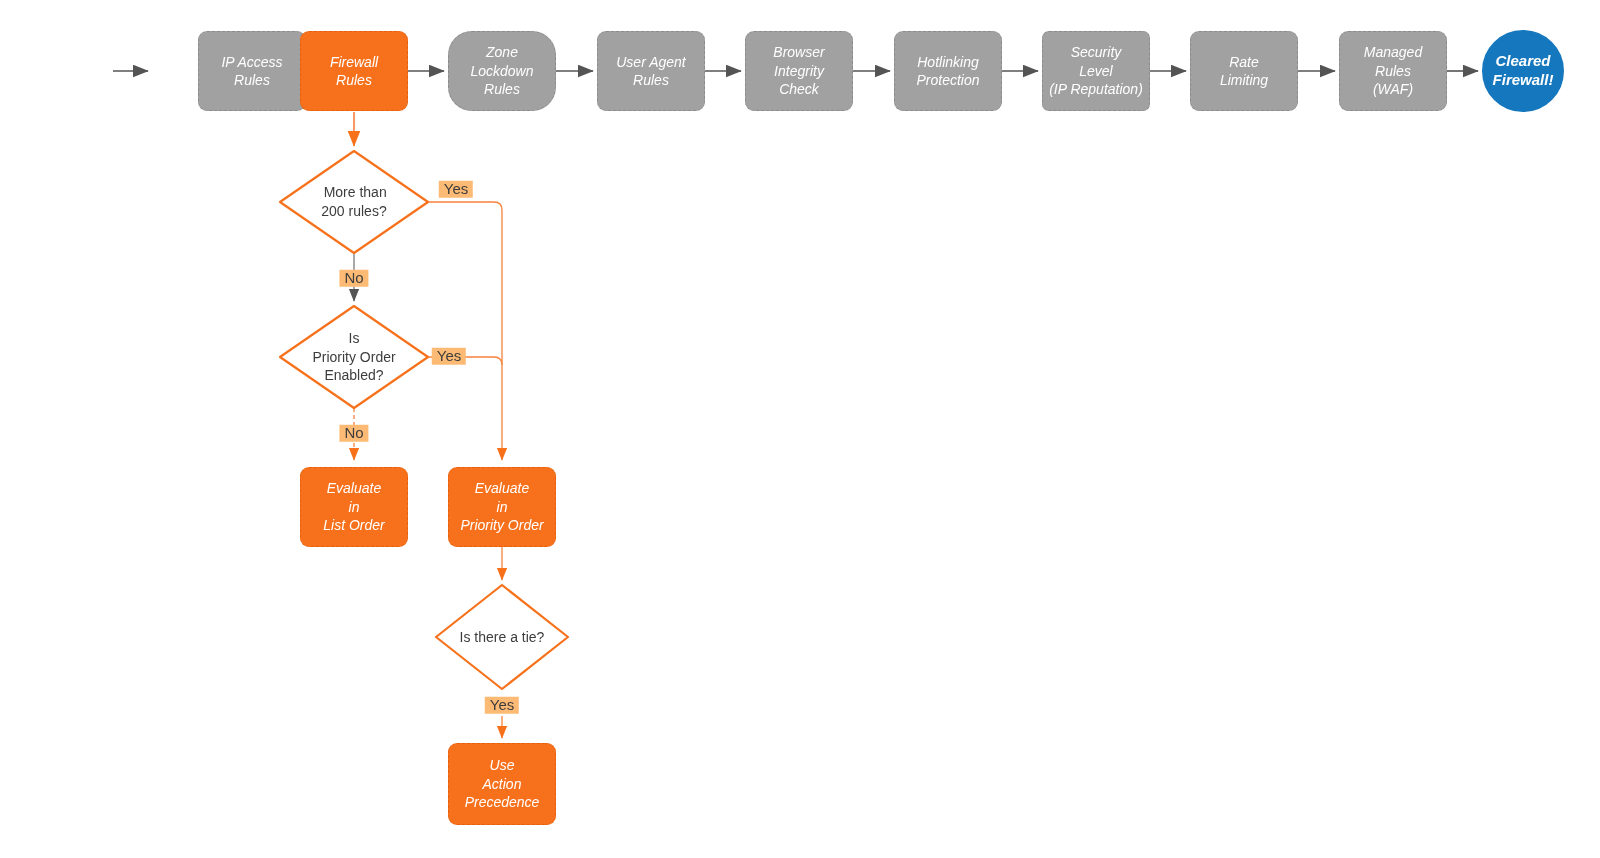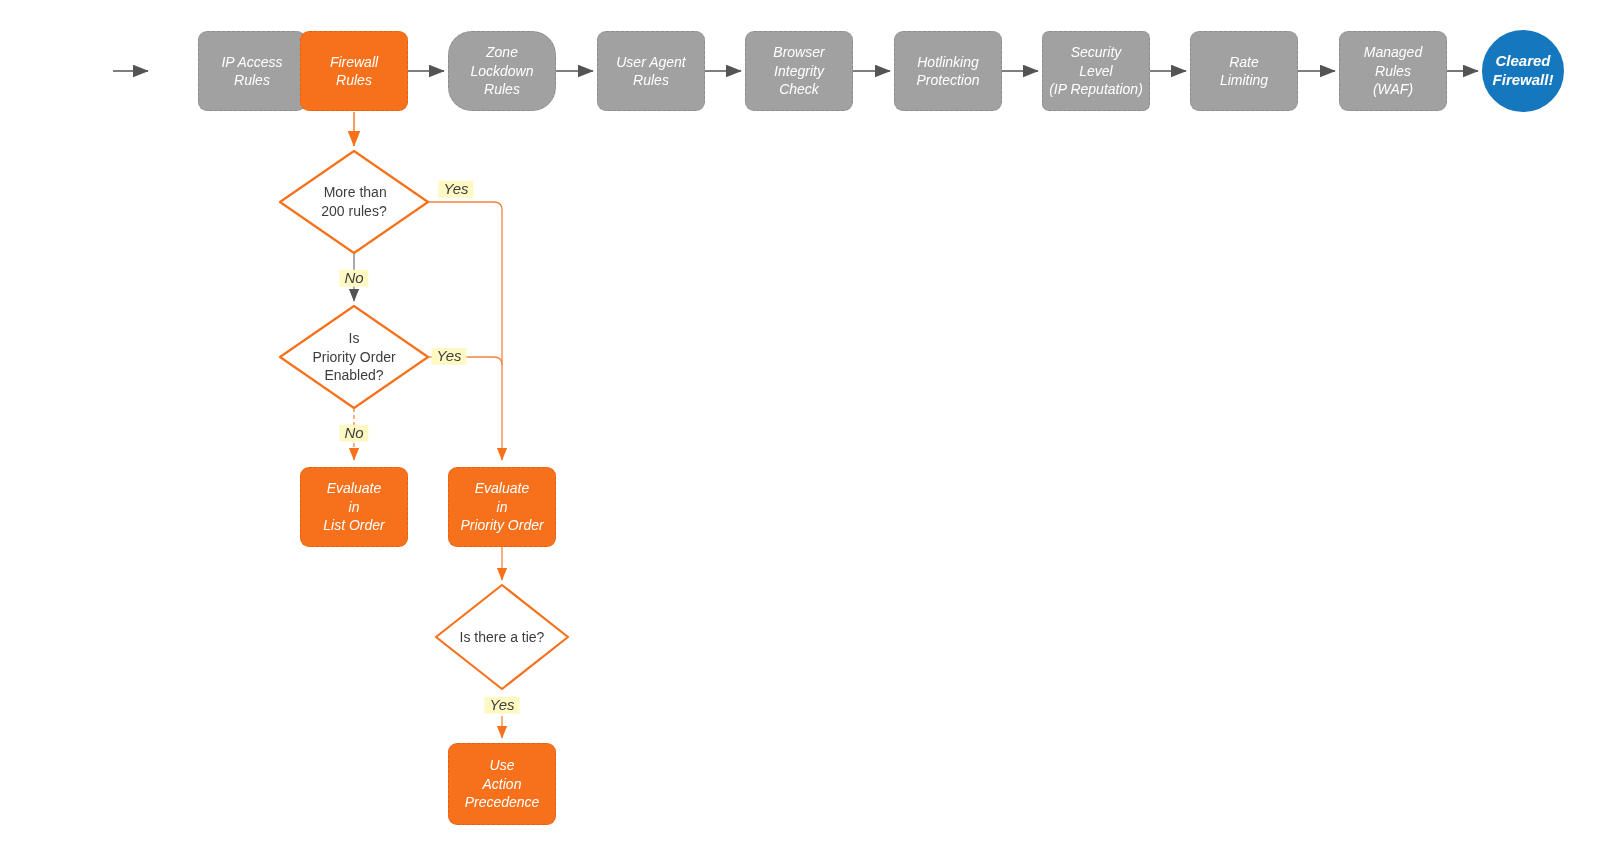--- a/index.html
+++ b/index.html
@@ -21,22 +21,22 @@
     width:82px;height:82px;border-radius:50%;font-weight:bold;font-style:italic;
     font-size:15px;line-height:1.25;
   }
   .circlenode.start{background:#ffffff;border:4px solid #1577bd;color:#1577bd;}
   .circlenode.end{background:#1577bd;border:4px solid #1577bd;color:#ffffff;}
   .dlabel{
     position:absolute;display:flex;align-items:center;justify-content:center;text-align:center;
     font-size:14px;line-height:1.35;color:#3d3d3d;white-space:pre-line;pointer-events:none;
   }
   .edge-label{
-    position:absolute;transform:translate(-50%,-50%);font-style:italic;font-size:15px;
-    color:#3d3d3d;background:#fef9c3;padding:0 5px;line-height:1.1;
+    position:absolute;transform:translate(-50%,-50%);font-size:15px;
+    color:#3d3d3d;background:#fdba74;padding:0 5px;line-height:1.1;
   }
 </style>
 </head>
 <body>
 
 <div class="canvas">
 
   <svg class="wires" width="1600" height="858" viewBox="0 0 1600 858">
     <defs>
       <marker id="ah-gray" markerWidth="11" markerHeight="9" refX="9.5" refY="4" orient="auto">

